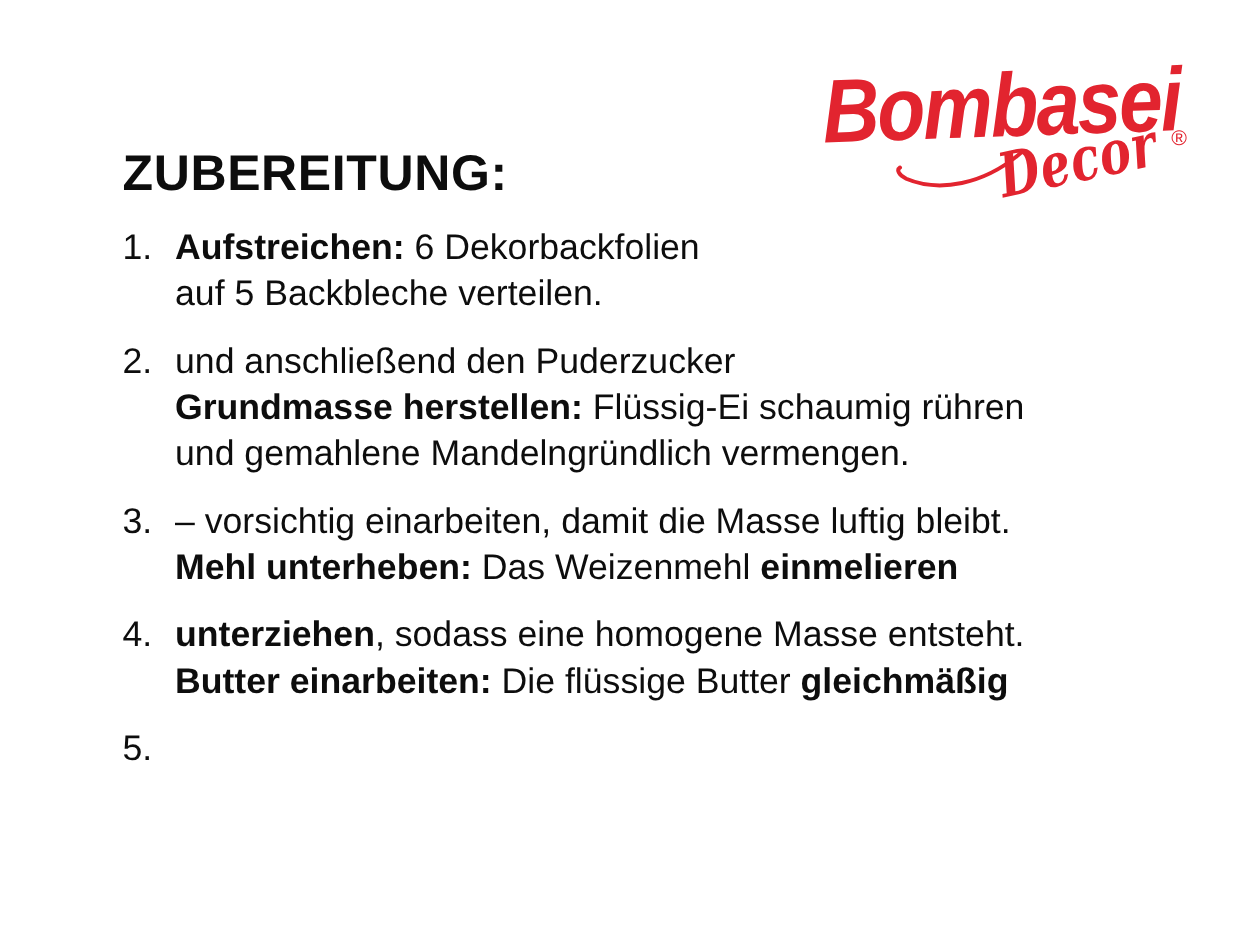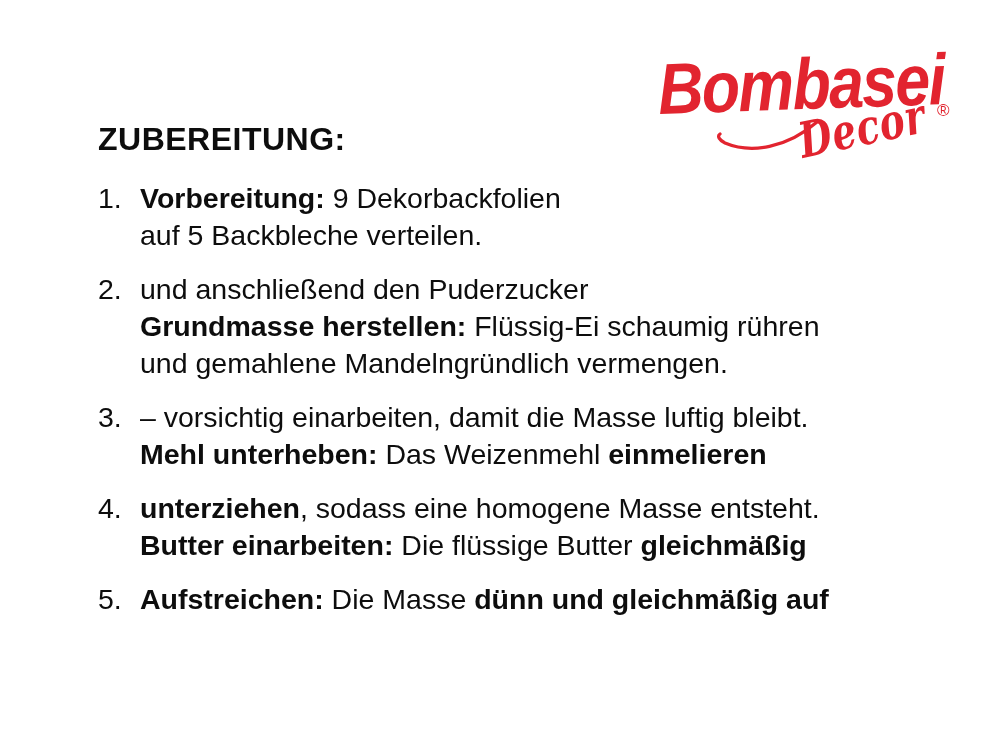--- a/index.html
+++ b/index.html
@@ -17,21 +17,21 @@
     font-weight:bold;font-style:italic;letter-spacing:-2px;
   }
   .brand-sub{
     font-family:"DejaVu Serif","Liberation Serif",serif;
     font-style:italic;font-weight:bold;letter-spacing:1px;
   }
   .reg-mark{font-family:"Liberation Sans",sans-serif;font-weight:normal;}
   
   .content{position:absolute;left:98px;top:120px;width:870px;}
   h1.title{
-    font-size:32px;line-height:38px;margin:0 0 22px 0;font-weight:bold;
+    font-size:40px;line-height:38px;margin:0 0 22px 0;font-weight:bold;
     letter-spacing:0.5px;
   }
   ol.steps{list-style:none;margin:0;padding:0;font-size:28.5px;line-height:37px;}
   ol.steps li{display:flex;margin:0 0 17px 0;}
   .num{flex:none;width:42px;font-weight:normal;}
   .txt{flex:1;}
   .b{font-weight:bold;}
 </style>
 </head>
 <body>
@@ -48,21 +48,21 @@
   </div>
 
   <div class="content">
     <h1 class="title">ZUBEREITUNG:</h1>
 
     <ol class="steps">
 
       <li>
         <span class="num">1.</span>
         <div class="txt">
-          <div><span class="b">Vorbereitung:</span><span> 9 Dekorbackfolien</span></div>
+          <div><span class="b">Aufstreichen:</span><span> 6 Dekorbackfolien</span></div>
           <div><span>auf 5 Backbleche verteilen.</span></div>
         </div>
       </li>
 
       <li>
         <span class="num">2.</span>
         <div class="txt">
           <div><span>und anschließend den Puderzucker</span></div>
           <div><span class="b">Grundmasse herstellen:</span><span> Flüssig-Ei schaumig rühren</span></div>
           <div><span>und gemahlene Mandelngründlich vermengen.</span></div>
@@ -81,19 +81,18 @@
         <span class="num">4.</span>
         <div class="txt">
           <div><span class="b">unterziehen</span><span>, sodass eine homogene Masse entsteht.</span></div>
           <div><span class="b">Butter einarbeiten:</span><span> Die flüssige Butter </span><span class="b">gleichmäßig</span></div>
         </div>
       </li>
 
       <li>
         <span class="num">5.</span>
         <div class="txt">
-          <div><span class="b">Aufstreichen:</span><span> Die Masse </span><span class="b">dünn und gleichmäßig auf</span></div>
         </div>
       </li>
 
     </ol>
   </div>
 </div>
 
 </body></html>

